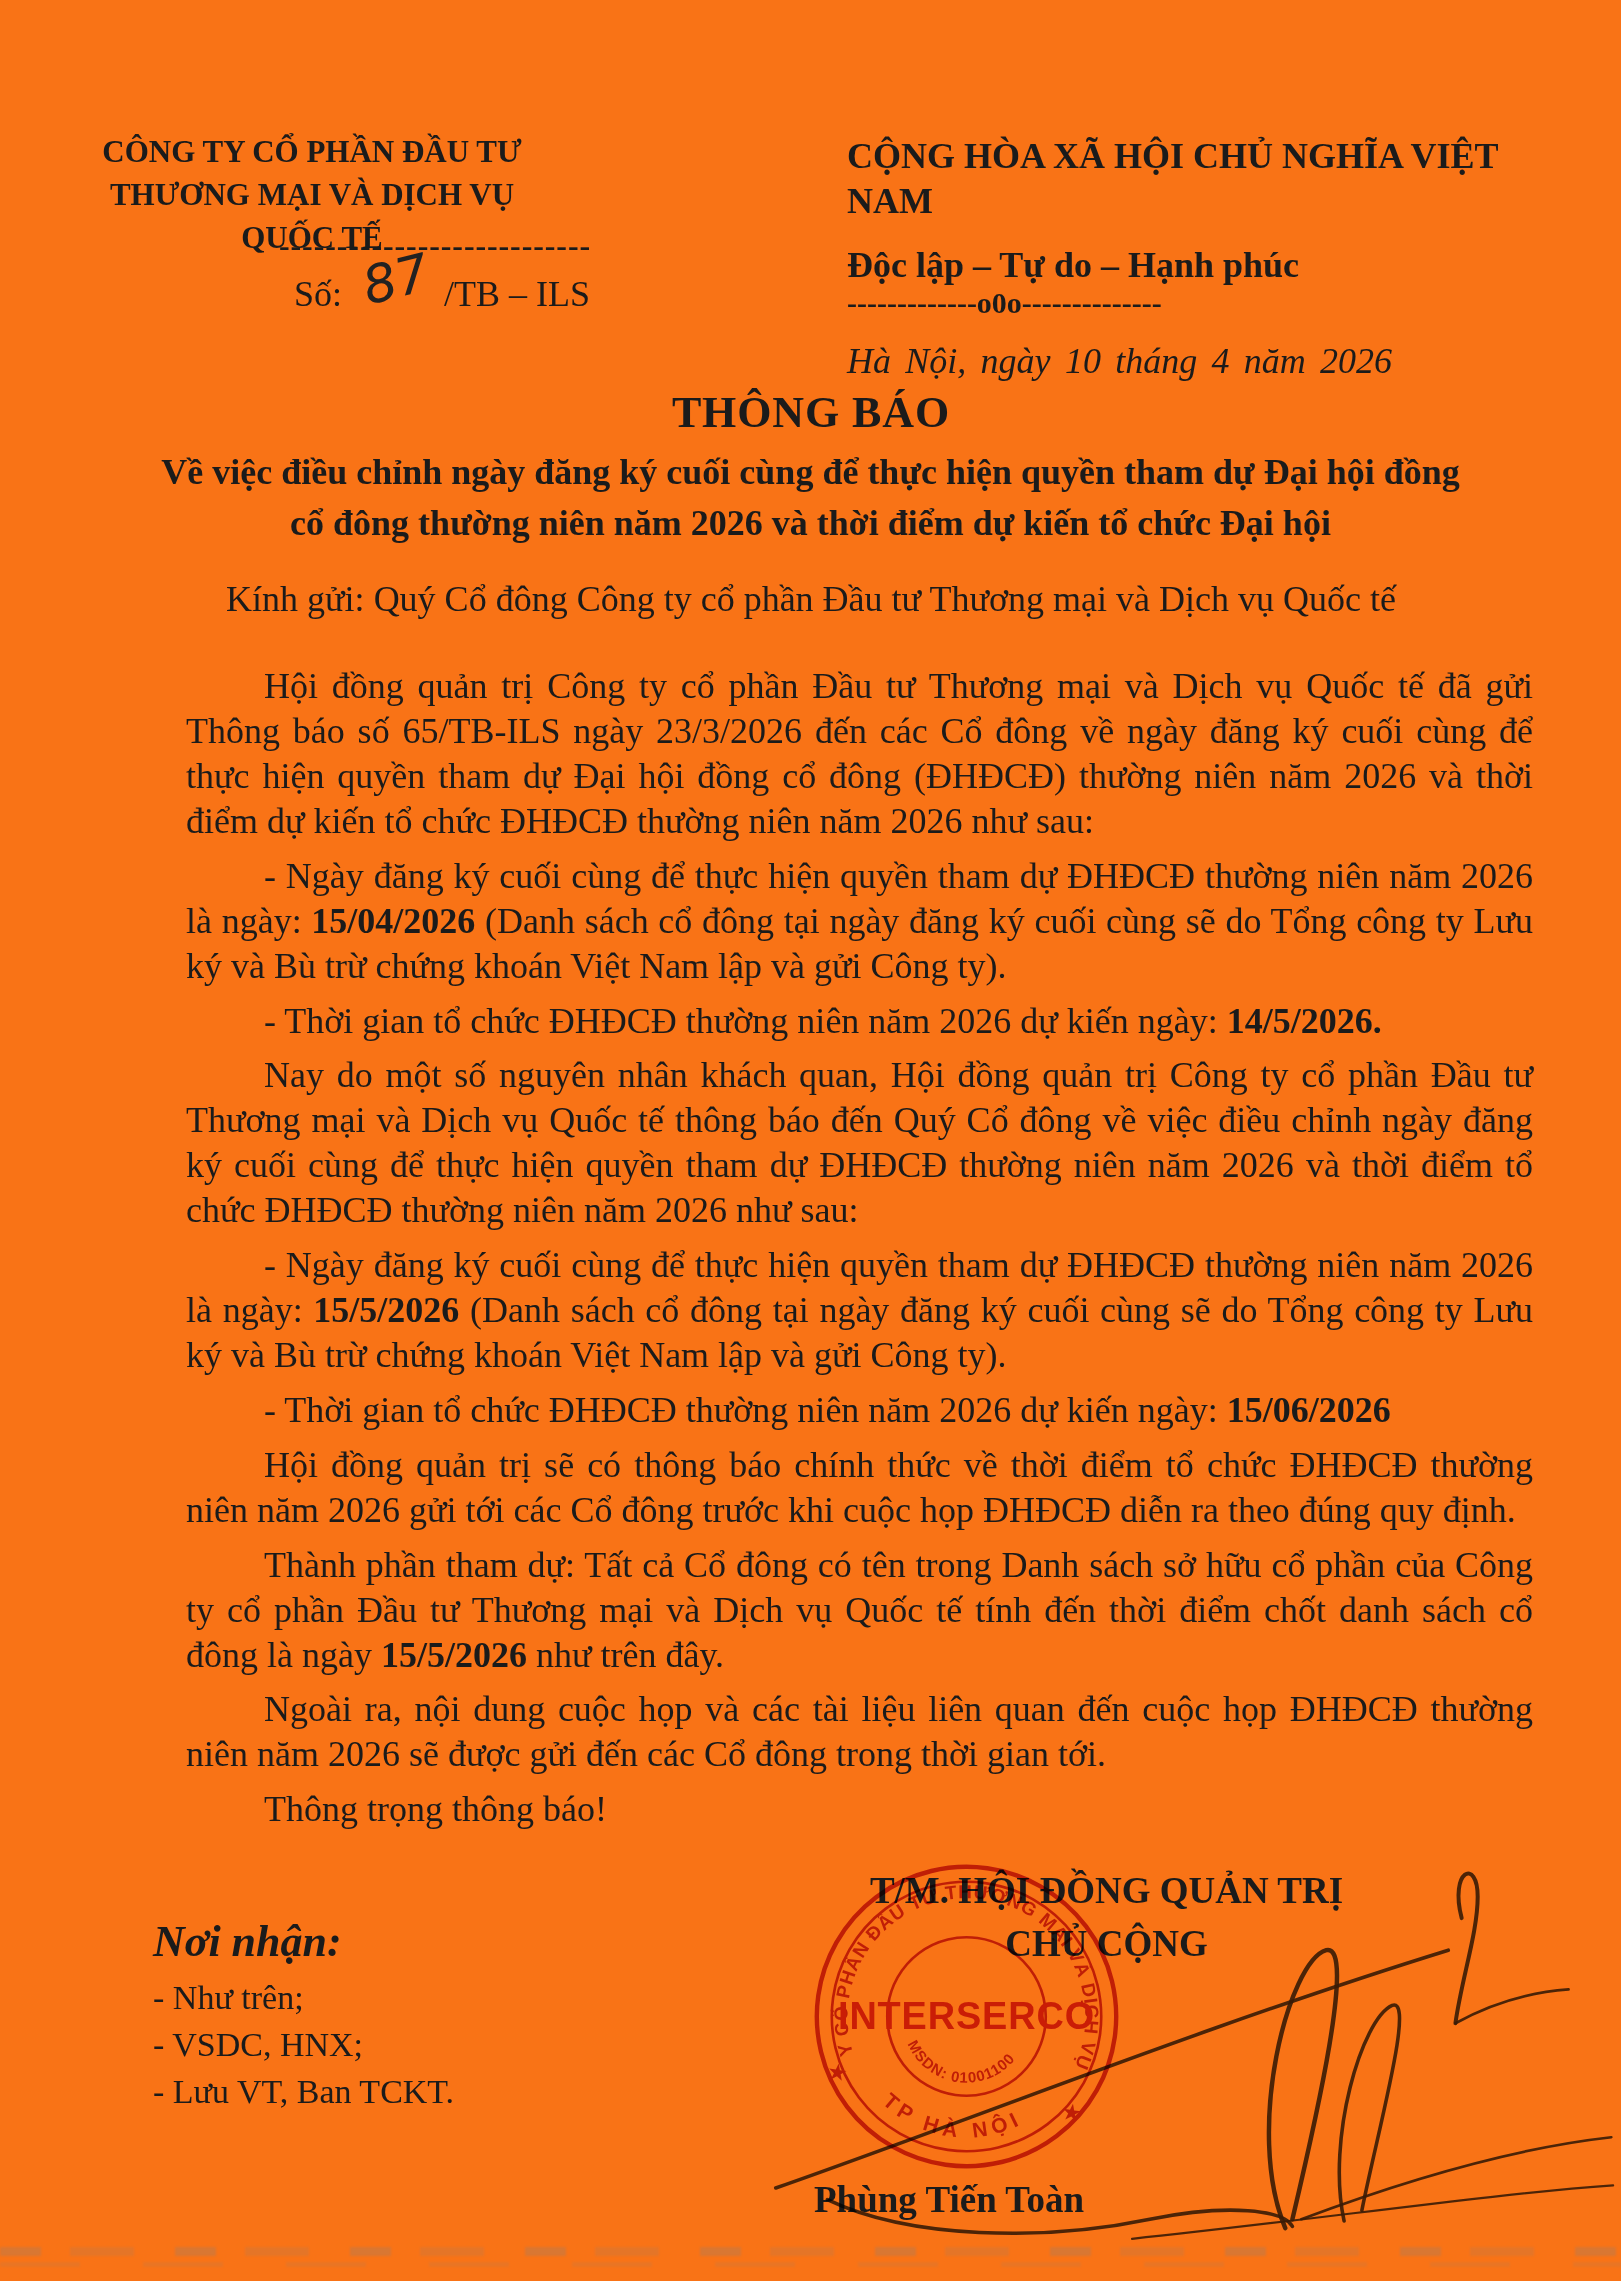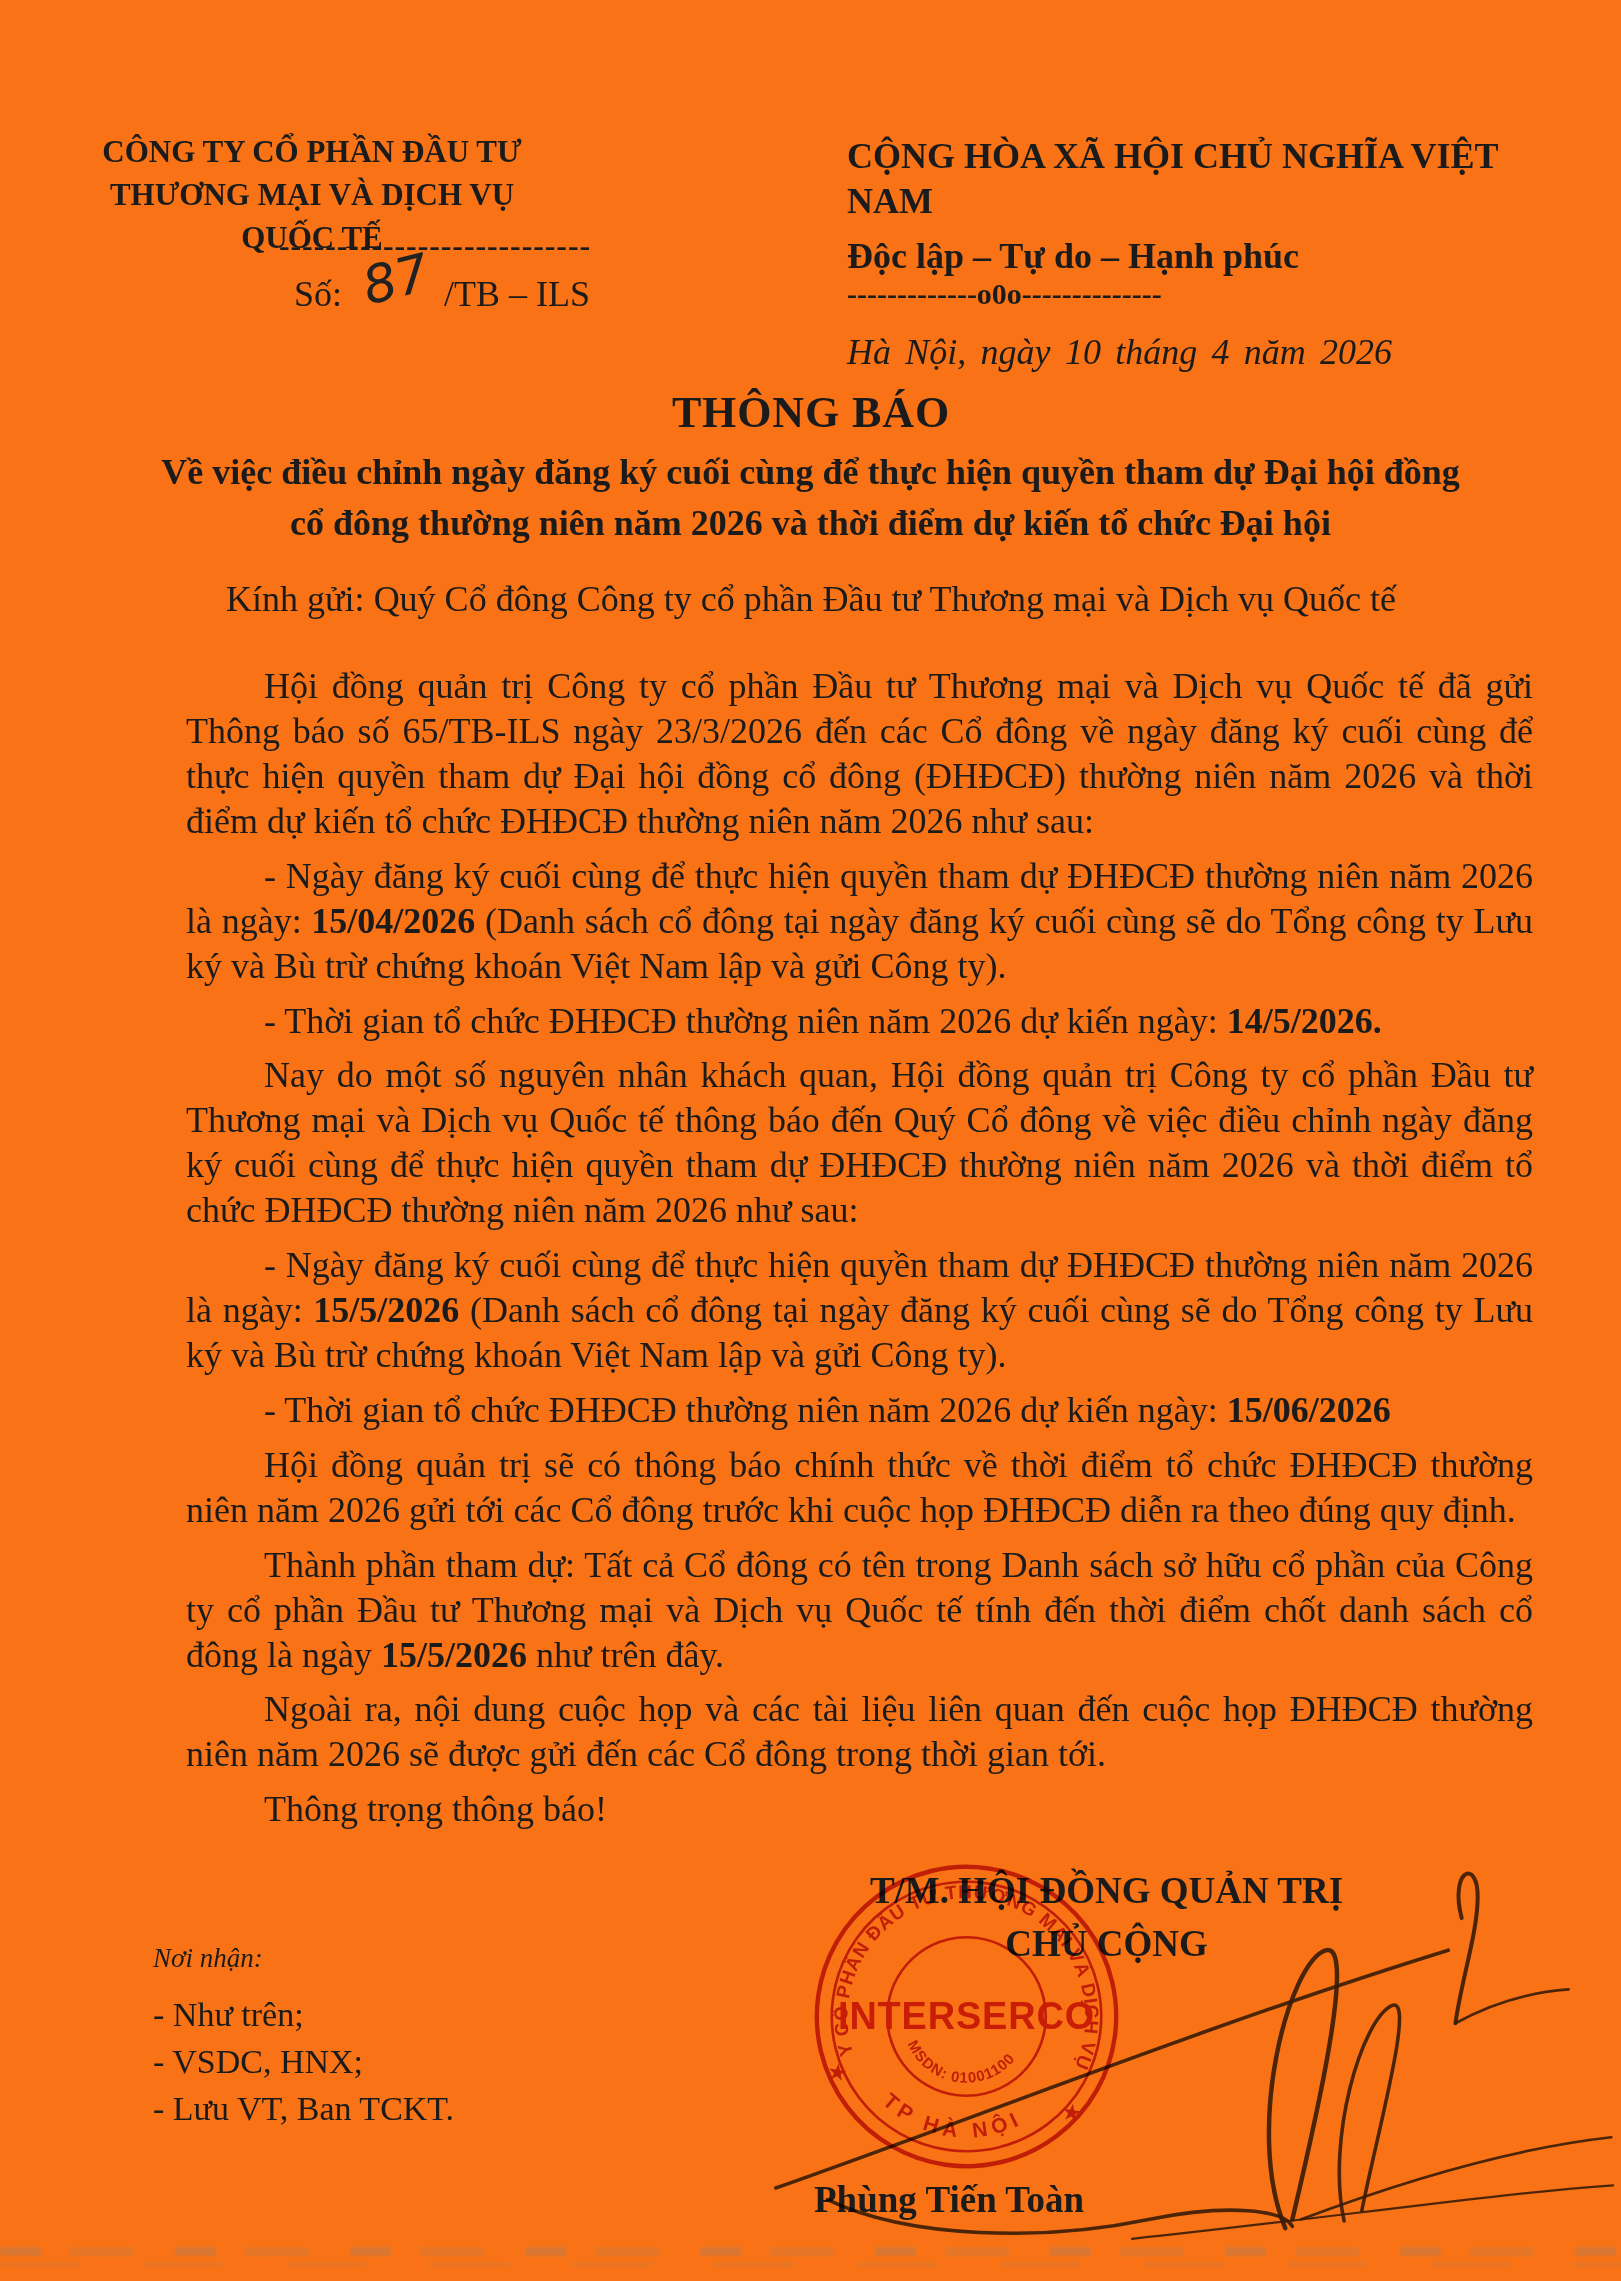--- a/index.html
+++ b/index.html
@@ -13,36 +13,36 @@
                   font-weight:bold;font-size:31px;line-height:43px;}
   .company-divider{left:279px;top:237px;width:310px;height:19.6px;overflow:hidden;
                    white-space:nowrap;font-weight:bold;font-size:32px;line-height:16px;letter-spacing:0.9px;}
   .ref-line{left:294px;top:262px;width:374px;font-size:36px;white-space:nowrap;}
   .hand{display:inline-block;font-family:"DejaVu Sans",sans-serif;font-style:italic;font-weight:400;
         font-size:52px;line-height:1;transform:rotate(-14deg) translateY(-9px);margin:0 3.6px 0 14.3px;color:#222;}
 
   
   .header-national{left:847px;top:134px;width:722px;}
   .nat-line1{font-weight:bold;font-size:36px;line-height:45px;}
-  .nat-motto{font-weight:bold;font-size:36px;line-height:43px;margin-top:11px;}
+  .nat-motto{font-weight:bold;font-size:36px;line-height:43px;margin-top:20px;}
   .nat-divider{font-size:30px;line-height:32px;font-weight:bold;}
   .place-date{font-style:italic;font-size:36px;margin-top:21.4px;word-spacing:5.3px;}
 
   .title{left:0;top:387px;width:100%;text-align:center;font-weight:bold;font-size:44px;letter-spacing:0.9px;font-family:Liberation Serif, serif;}
   .subject{left:151px;top:447px;width:1319px;text-align:center;font-weight:bold;font-size:36px;line-height:51px;}
   .salutation{left:0;top:578px;width:100%;text-align:center;font-size:36px;}
 
   
   .body{left:153px;top:664px;width:1347px;font-size:36px;line-height:45px;text-align:justify;margin-left:33px;}
   .para{margin:0 0 9.8px 0;text-indent:78px;}
   .para.left{text-align:left;}
 
   
   .recipients{left:153px;top:1918px;font-size:34px;line-height:47px;}
-  .recip-heading{font-weight:normal;font-style:italic;font-size:27px;margin-bottom:9px;margin-top:17px;}
+  .recip-heading{font-weight:bold;font-style:italic;font-size:44px;margin-bottom:9px;}
   .sig-block{left:839px;top:1864px;width:535px;text-align:center;font-weight:bold;
              font-size:37px;line-height:53px;z-index:2;}
   .signer-name{left:814px;top:2178px;width:419px;font-weight:bold;font-size:37px;z-index:2;}
 
   
   .stamp{left:808px;top:1858px;width:317px;height:317px;transform:rotate(8deg);
          mix-blend-mode:multiply;opacity:0.92;z-index:3;}
   .sc{fill:none;stroke:#c0322f;}
   .ring-text{font-family:"Liberation Sans",sans-serif;font-weight:bold;font-size:21.5px;
              letter-spacing:1px;fill:#c0322f;}

